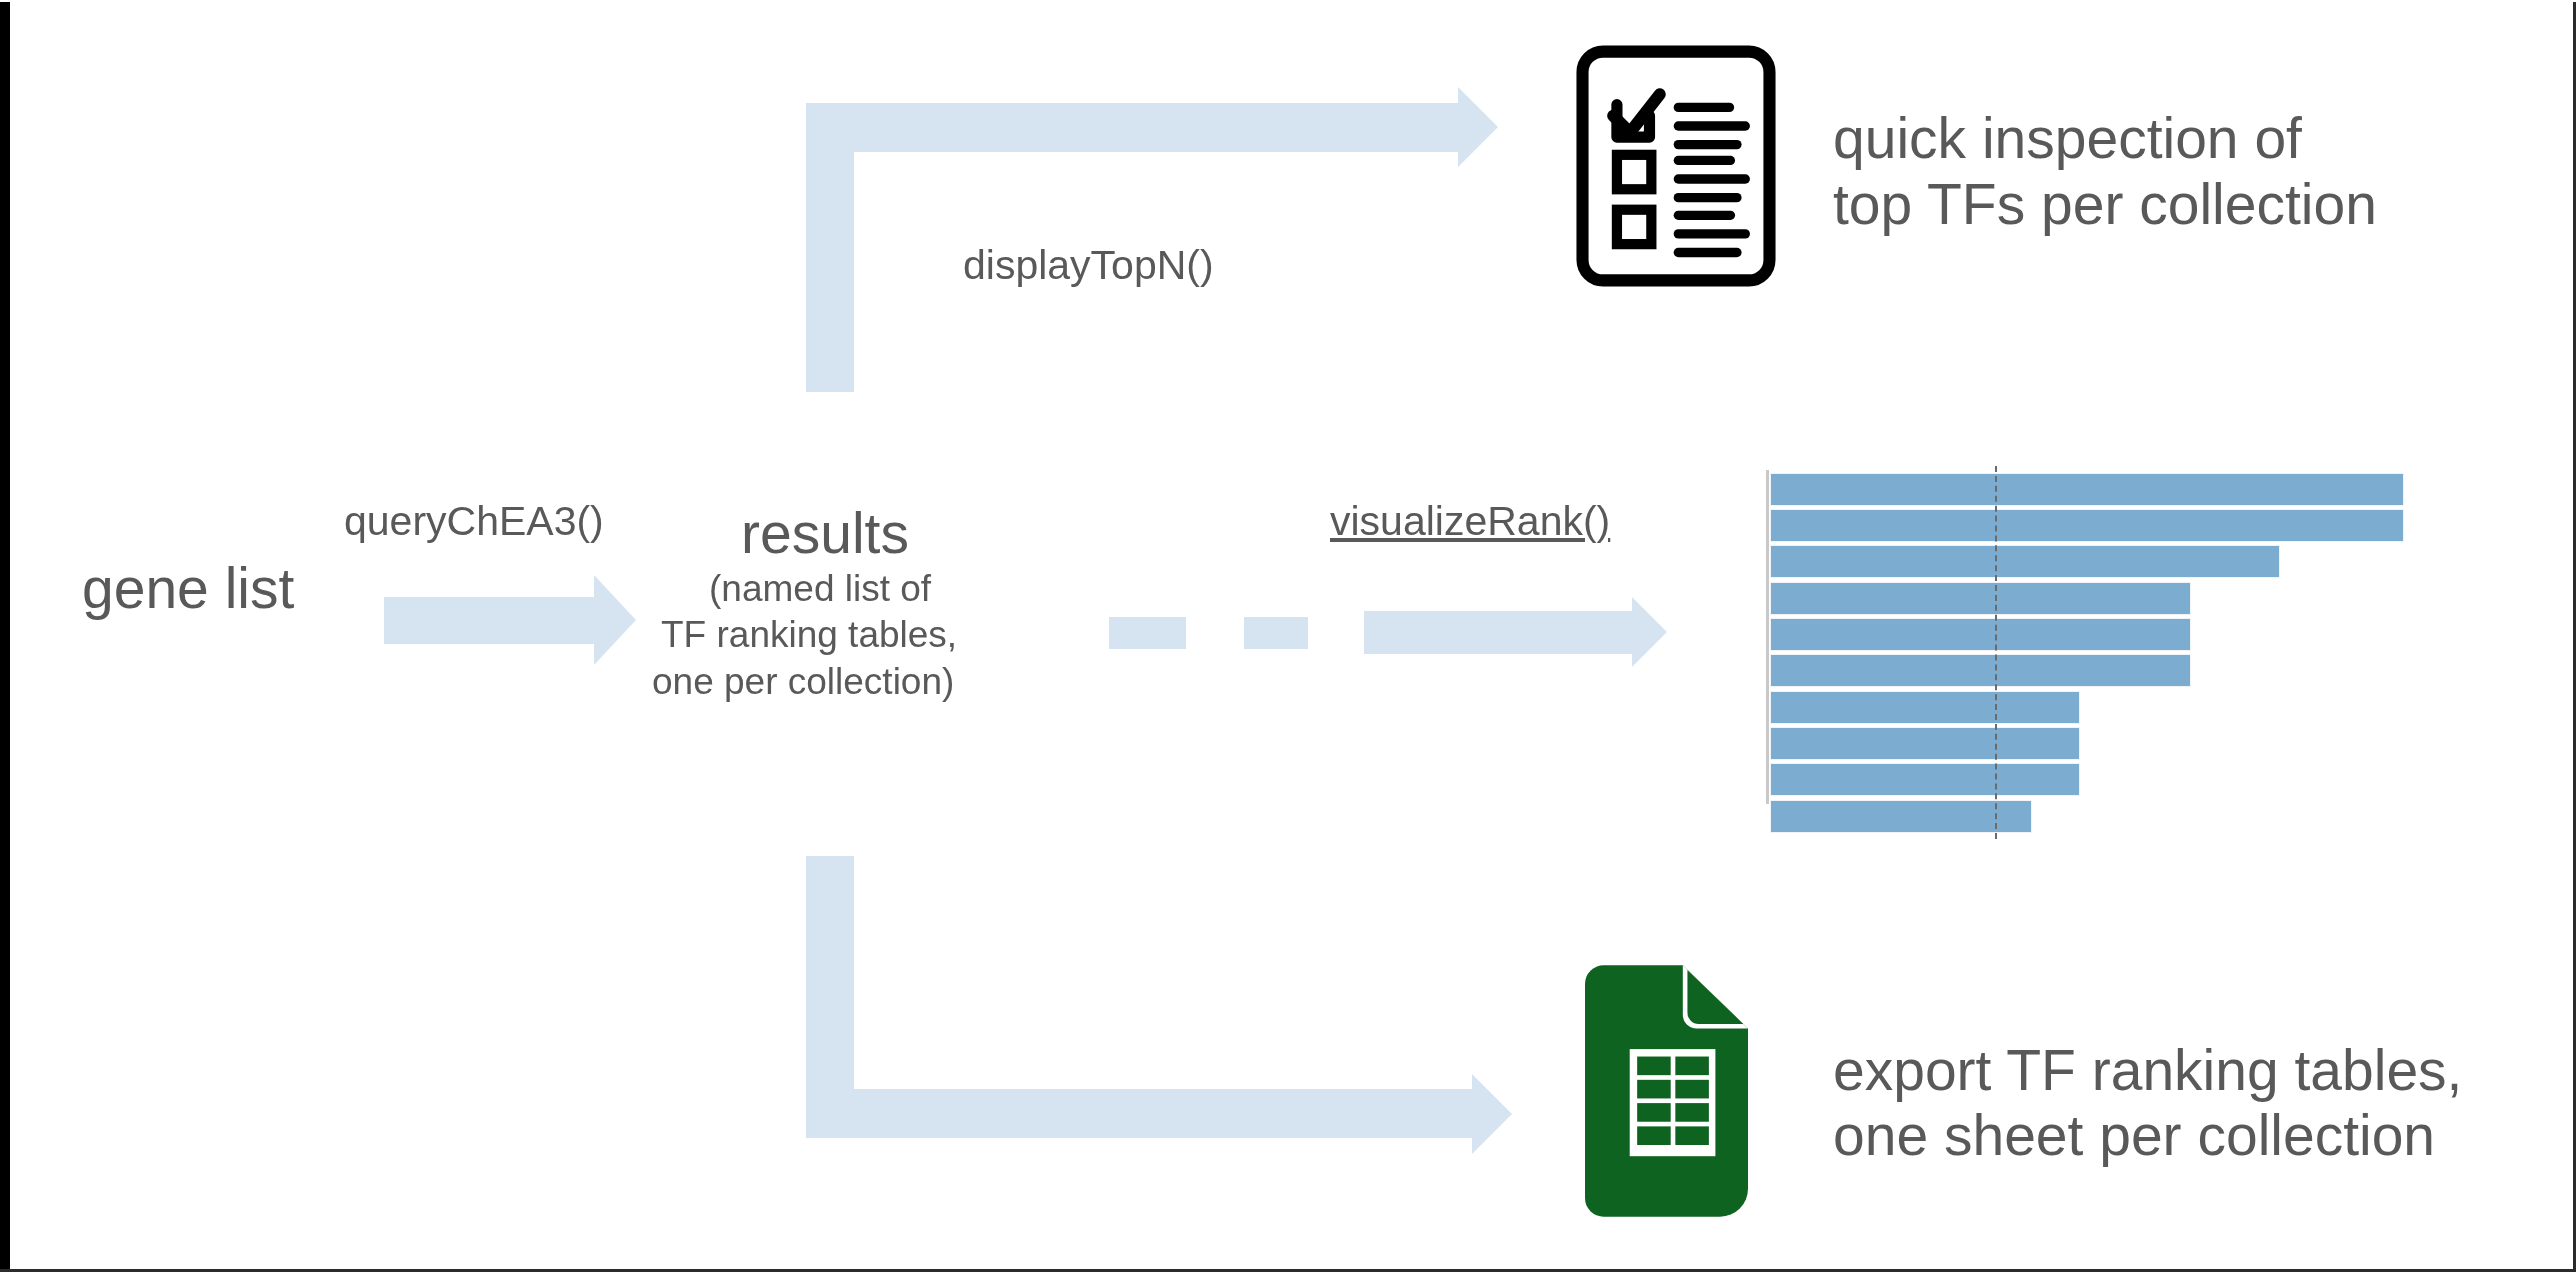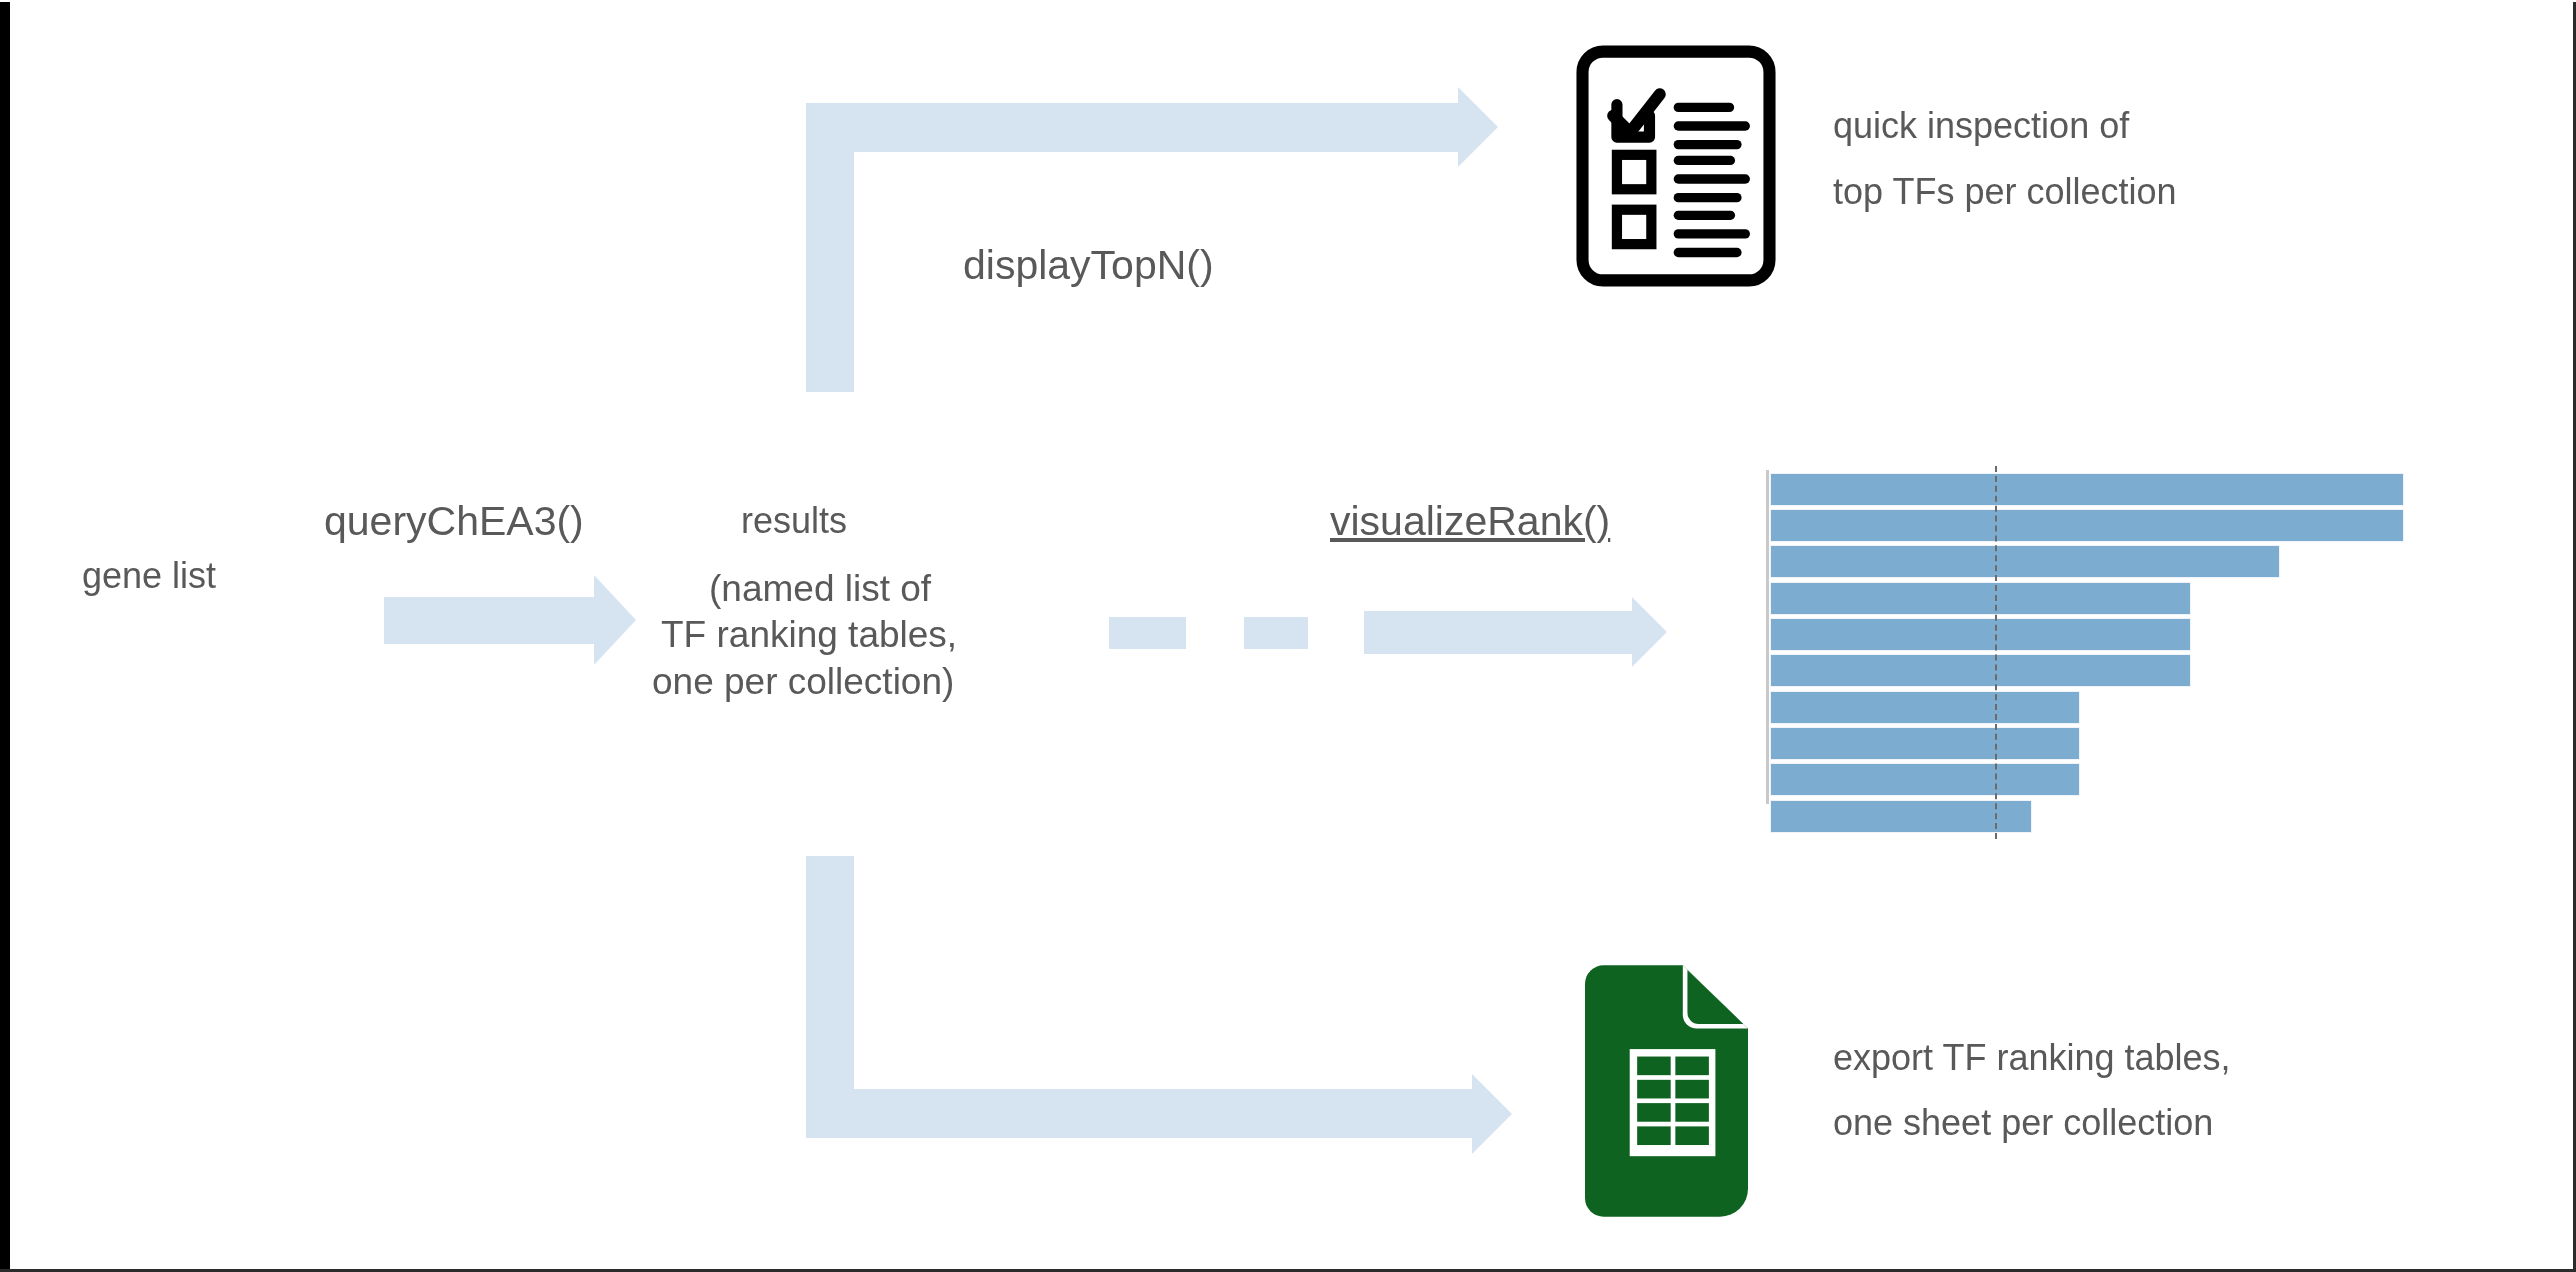--- a/index.html
+++ b/index.html
@@ -41,21 +41,21 @@
     width: 2576px; height: 3.7px;
     background: #2b2b2b;
   }
 
   .txt {
     position: absolute;
     color: #595959;
     white-space: pre;
     line-height: 1.18;
   }
-  .txt-large { font-size: 36px; }
+  .txt-large { font-size: 57px; }
   .txt-med   { font-size: 41px; }
   .txt-small { font-size: 37px; }
 
   
   .abody {
     position: absolute;
     background: #d6e4f2;
   }
   .ahead {
     position: absolute;
@@ -139,21 +139,21 @@
       <rect x="105" y="198" width="82" height="10" rx="5" fill="#000000"></rect>
       <rect x="105" y="218" width="73" height="10" rx="5" fill="#000000"></rect>
     </svg>
   </div>
 
   <div class="txt txt-large" style="left:1833px; top:105px;">quick inspection of</div>
   <div class="txt txt-large" style="left:1833px; top:171px;">top TFs per collection</div>
 
   <div class="txt txt-large" style="left:82px; top:555px;">gene list</div>
 
-  <div class="txt txt-med" style="left:324px; top:497px;">queryChEA3()</div>
+  <div class="txt txt-med" style="left:344px; top:497px;">queryChEA3()</div>
 
   <div class="abody" style="left:384px; top:597px; width:210px; height:47px;"></div>
   <div class="ahead" style="left:594px; top:575px;
               border-top:45px solid transparent;
               border-bottom:45px solid transparent;
               border-left:42px solid #d6e4f2;"></div>
 
   <div class="txt txt-large" style="left:741px; top:500px;">results</div>
   <div class="txt txt-small" style="left:709px; top:567px;">(named list of</div>
   <div class="txt txt-small" style="left:661px; top:613px;">TF ranking tables,</div>

